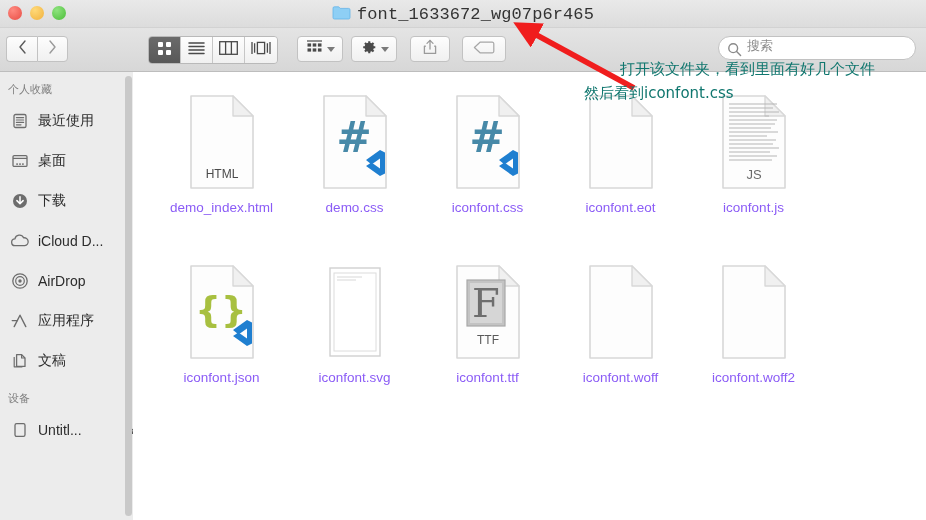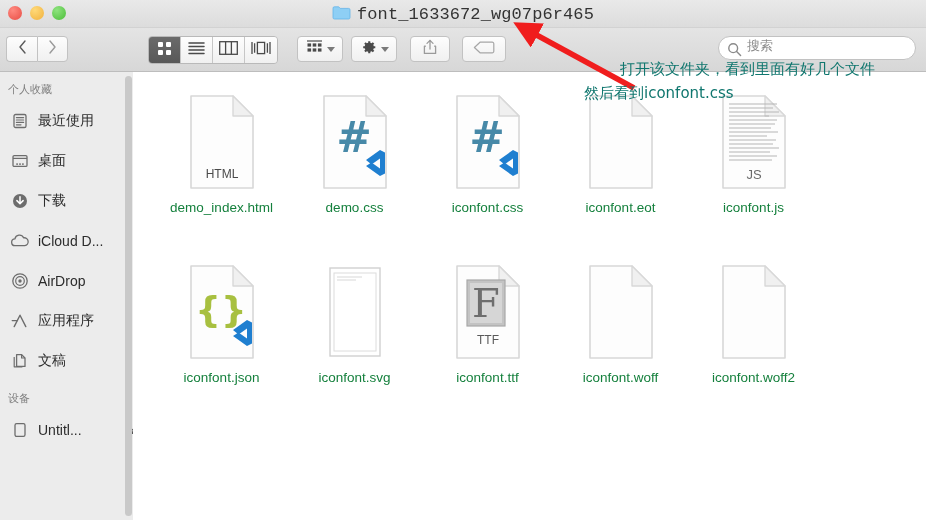--- a/index.html
+++ b/index.html
@@ -221,21 +221,21 @@
   .file-icon-box {
     width: 74px; height: 104px;
     display: flex;
     align-items: center;
     justify-content: center;
     position: relative;
   }
   .file-label {
     margin-top: 6px;
     font-size: 13.5px;
-    color: #15803d;
+    color: #8b5cf6;
     white-space: nowrap;
     text-align: center;
   }
 
   
   .annotation-layer {
     position: absolute;
     left: 0; top: 0;
     width: 926px; height: 520px;
     pointer-events: none;

